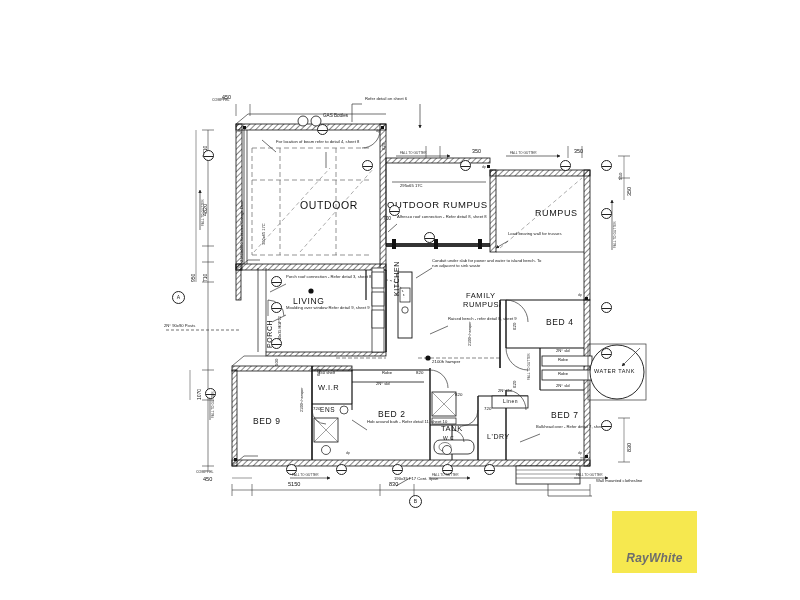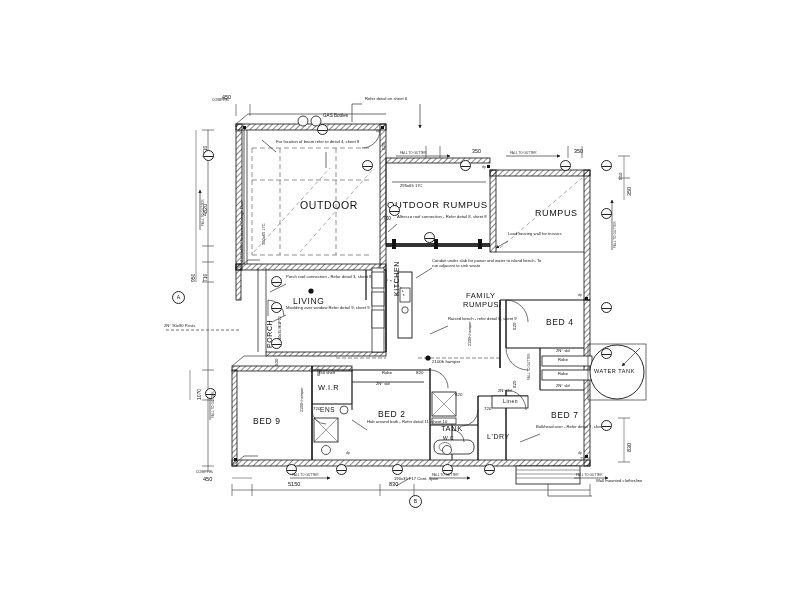--- a/index.html
+++ b/index.html
@@ -450,14 +450,17 @@
   <div class="txt" style="left:576px;top:474px;font-size:3.2px;color:#333;">FALL TO GUTTER</div>
   <div class="txt rot90" style="left:528px;top:380px;font-size:3.2px;color:#333;">FALL TO GUTTER</div>
   <div class="txt" style="left:580px;top:458px;font-size:3.4px;color:#333;">TYP</div>
   <div class="txt" style="left:238px;top:130px;font-size:3.4px;color:#333;">dp</div>
   <div class="txt" style="left:376px;top:130px;font-size:3.4px;color:#333;">dp</div>
   <div class="txt" style="left:482px;top:166px;font-size:3.4px;color:#333;">dp</div>
   <div class="txt" style="left:578px;top:294px;font-size:3.4px;color:#333;">dp</div>
   <div class="txt" style="left:578px;top:452px;font-size:3.4px;color:#333;">dp</div>
   <div class="txt" style="left:346px;top:452px;font-size:3.4px;color:#333;">dp</div>
 
+  <div id="logo" style="left: 612px; top: 511px; width: 85px; height: 62px; background: rgb(246, 232, 79);">
+    <span style="font-size: 12px; margin-bottom: 8px; color: rgb(109, 109, 109);">RayWhite</span>
+  </div>
 
 </div>
 
 </body></html>

